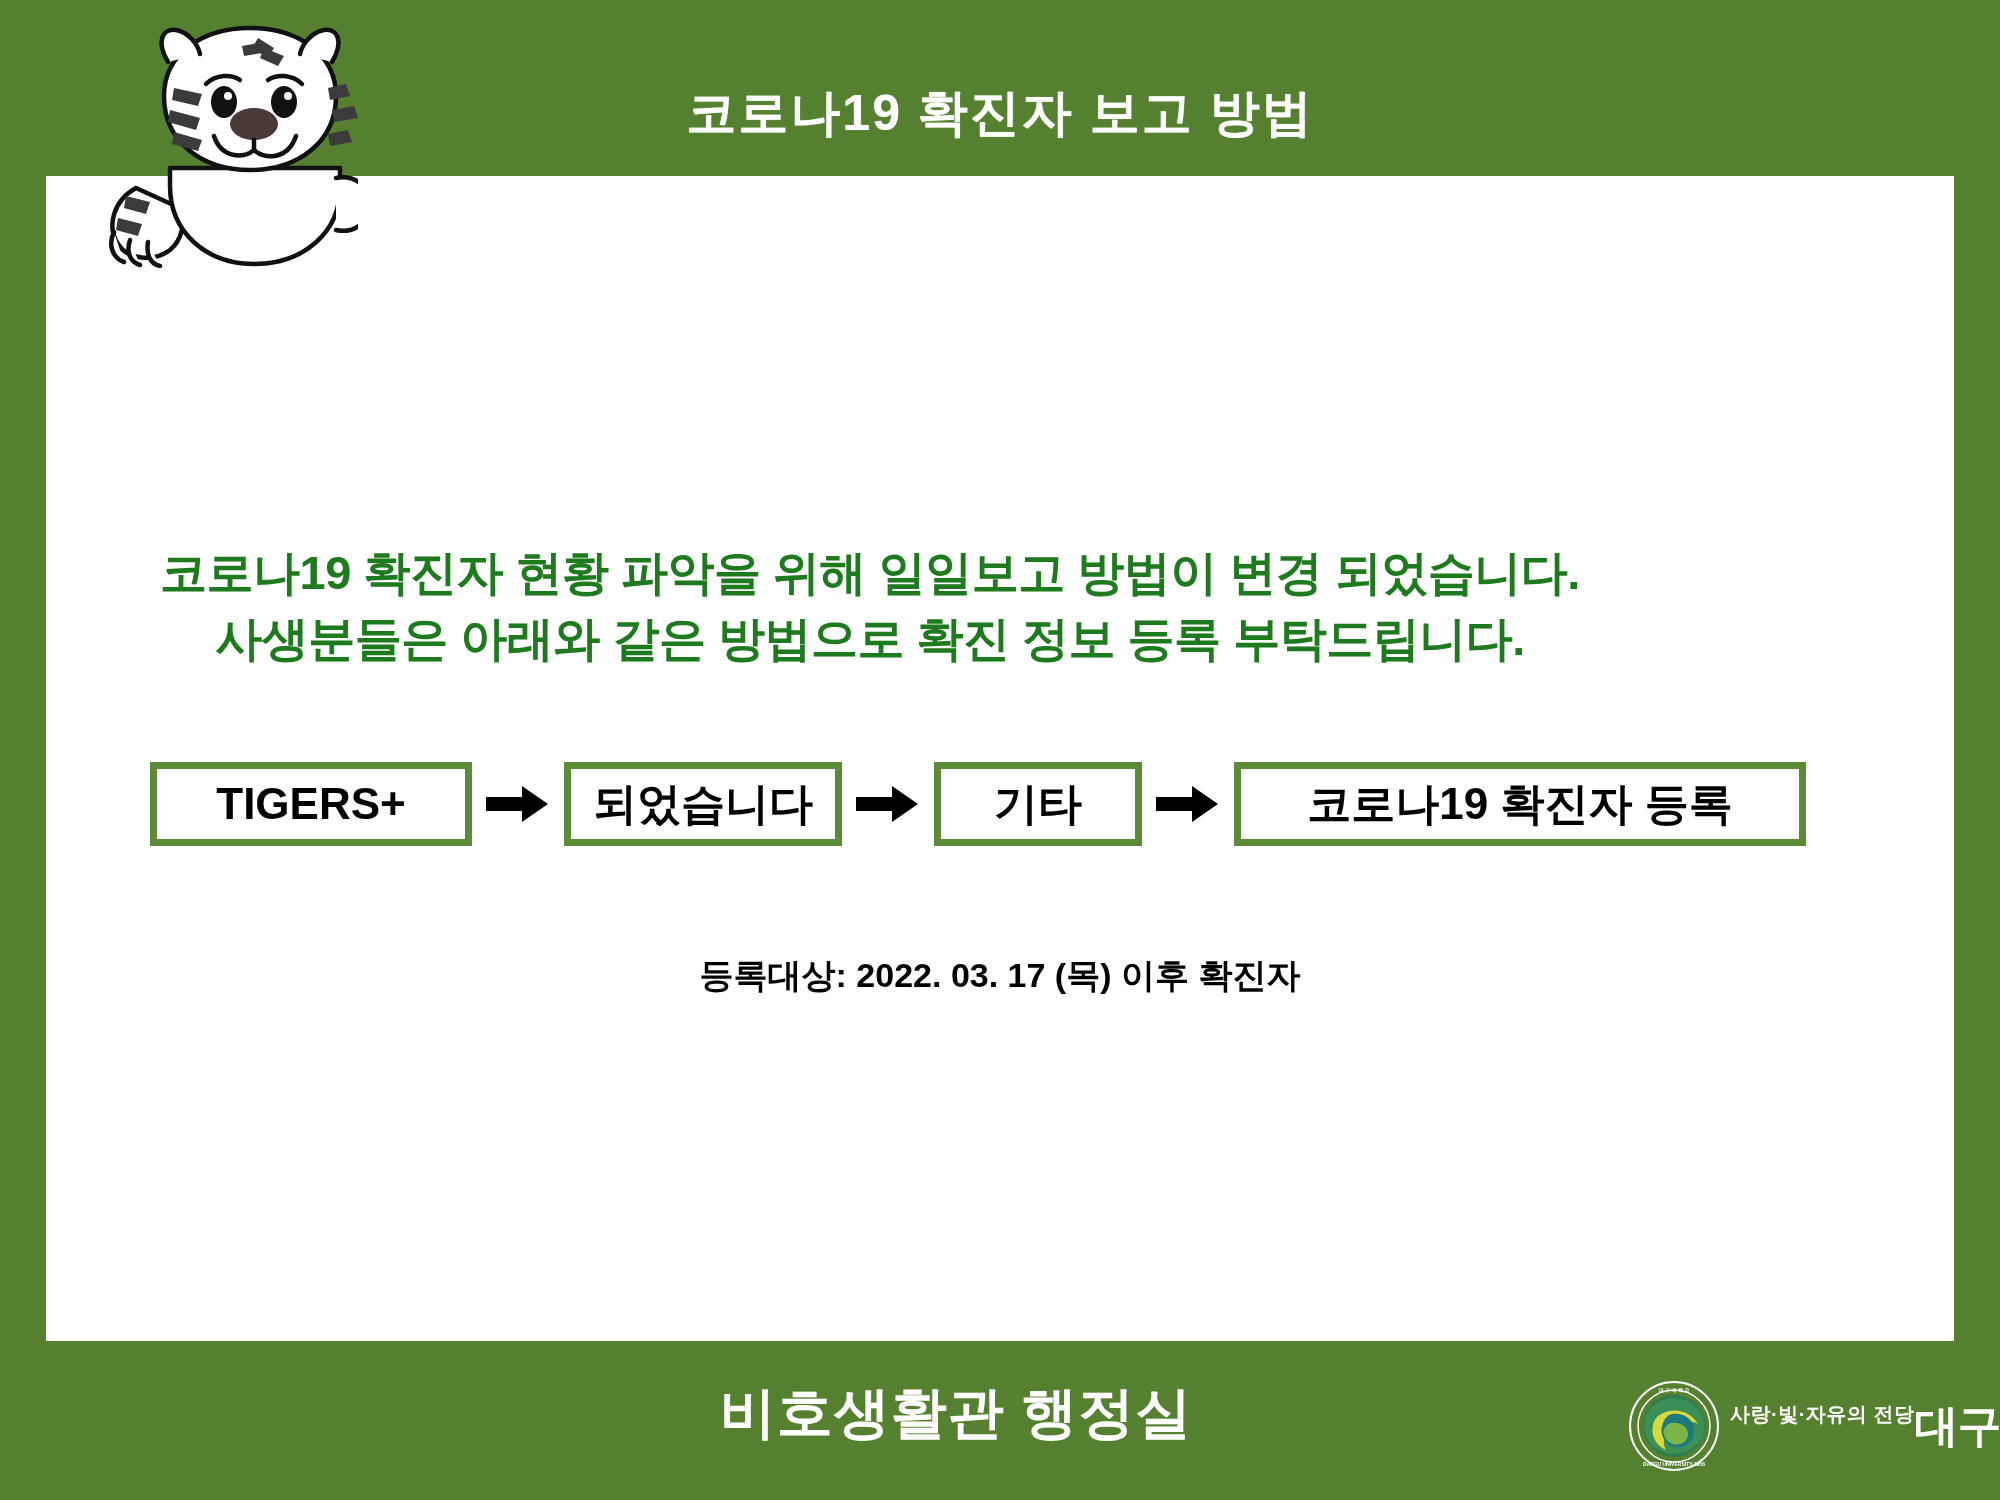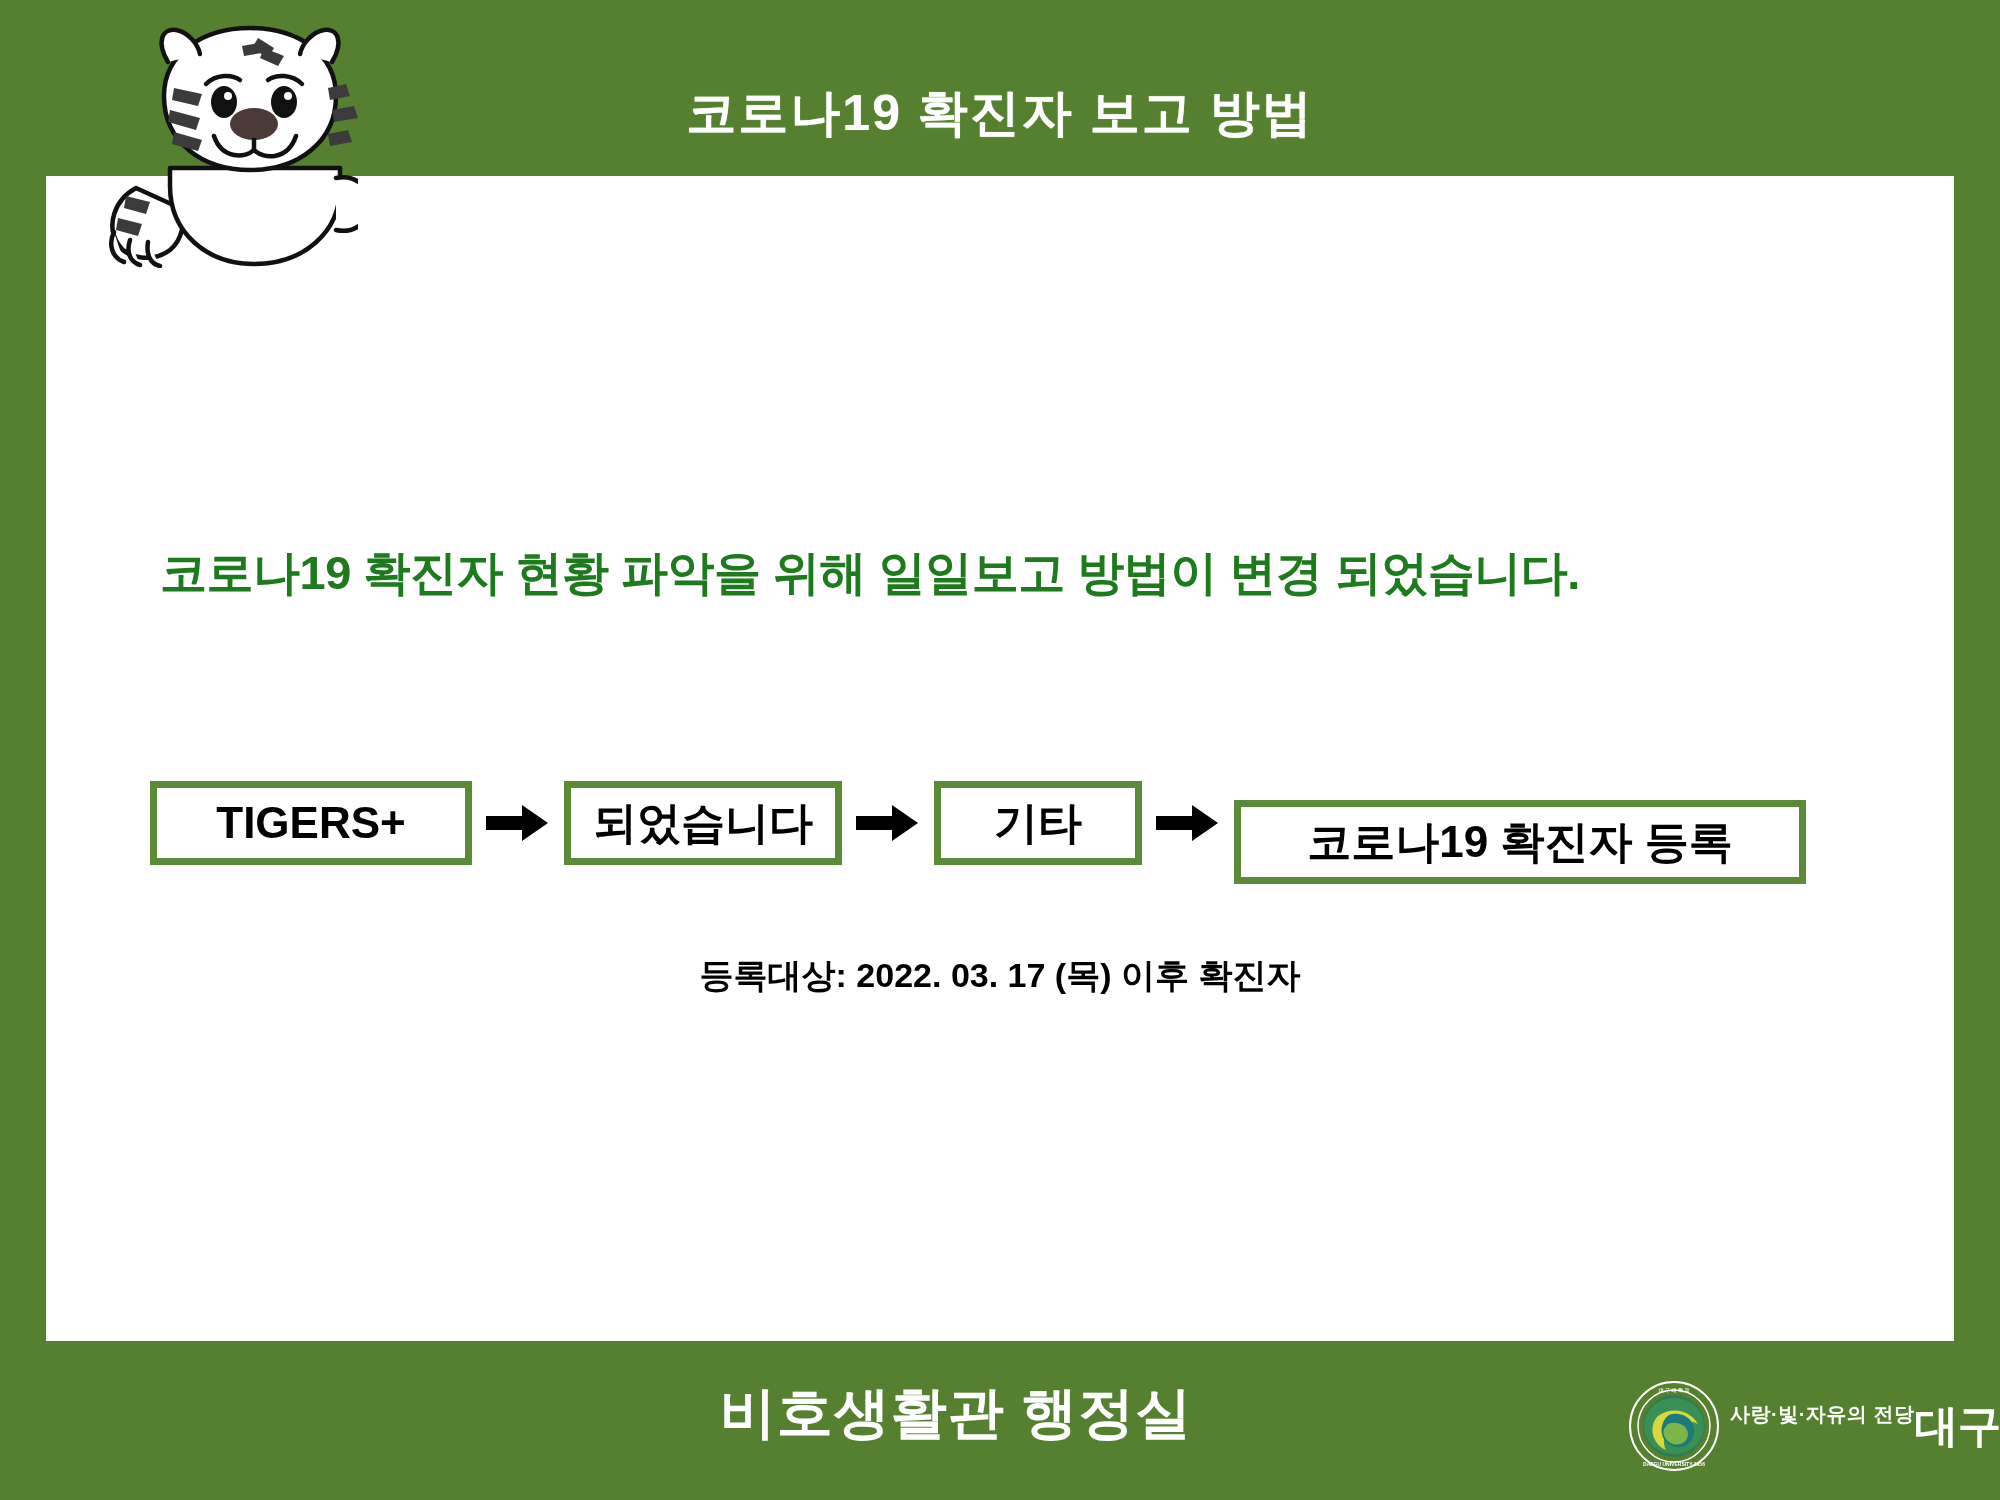--- a/index.html
+++ b/index.html
@@ -101,21 +101,21 @@
     text-align: center;
     box-sizing: border-box;
     height: 84px;
     display: flex;
     align-items: center;
     justify-content: center;
   }
   .flow-box.b1 { width: 322px; }
   .flow-box.b2 { width: 278px; }
   .flow-box.b3 { width: 208px; }
-  .flow-box.b4 { width: 572px; margin-top: 38px; }
+  .flow-box.b4 { width: 572px; }
 
   .arrow {
     width: 92px;
     height: 84px;
     flex: 0 0 92px;
     display: flex;
     align-items: center;
     justify-content: center;
   }
   .arrow svg { display: block; }
@@ -240,20 +240,21 @@
         <ellipse cx="176" cy="106" rx="24" ry="16" fill="#4a3b38"></ellipse>
         <path d="M176 120 L176 134" stroke="#111111" stroke-width="4.5" fill="none"></path>
         <path d="M136 118 C144 142 168 140 176 132" stroke="#111111" stroke-width="4.5" fill="none" stroke-linecap="round"></path>
         <path d="M176 132 C186 142 210 142 218 118" stroke="#111111" stroke-width="4.5" fill="none" stroke-linecap="round"></path>
       </g>
     </svg>
   </div>
 
   <div class="body-block">
     <div class="body-line">코로나19 확진자 현황 파악을 위해 일일보고 방법이 변경 되었습니다.</div>
+    <div class="body-line">사생분들은 아래와 같은 방법으로 확진 정보 등록 부탁드립니다.</div>
   </div>
 
   <div class="flow">
     <div class="flow-box b1">TIGERS+</div>
     <div class="arrow">
       <svg viewBox="0 0 64 40" width="64" height="40" aria-hidden="true">
         <path d="M0 13 L36 13 L36 2 L62 20 L36 38 L36 27 L0 27 Z" fill="#000000"></path>
       </svg>
     </div>
     <div class="flow-box b2">되었습니다</div>

